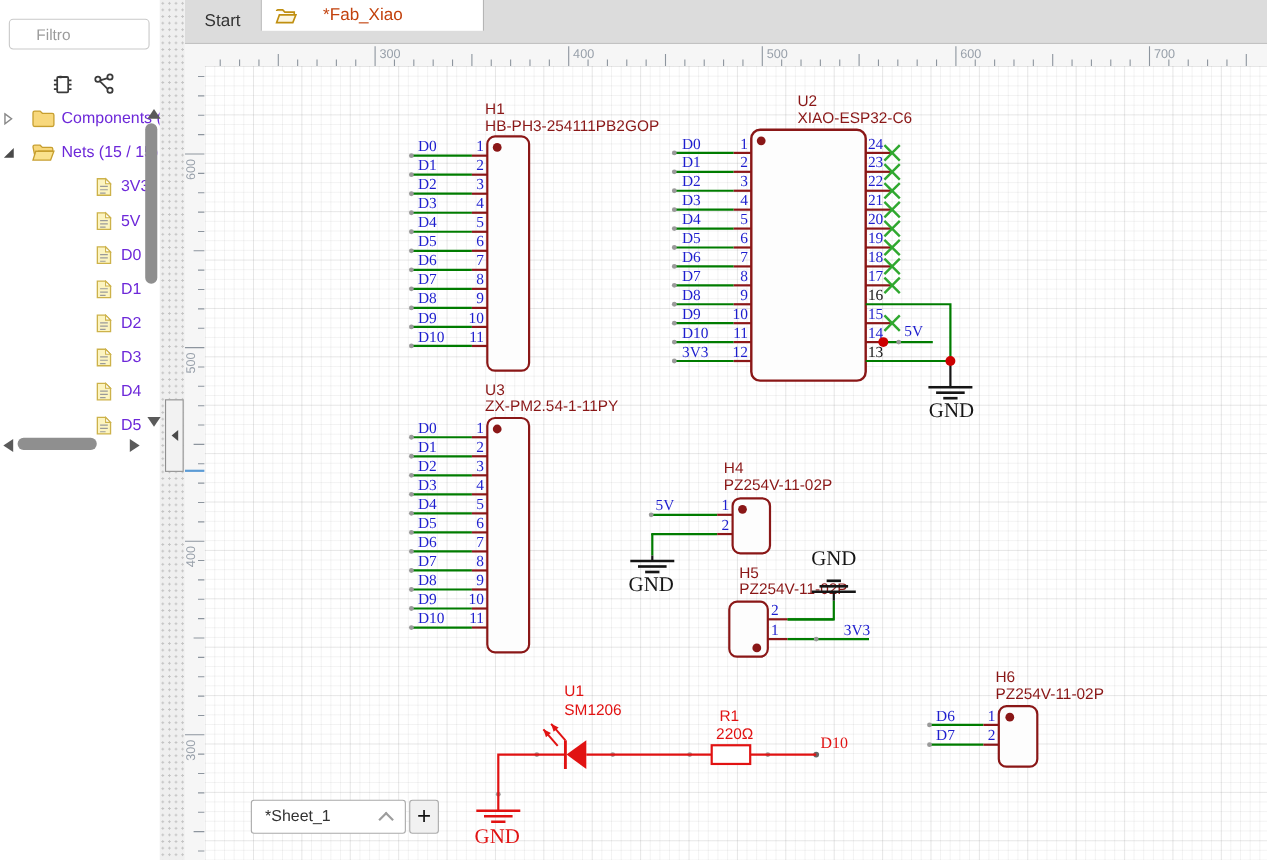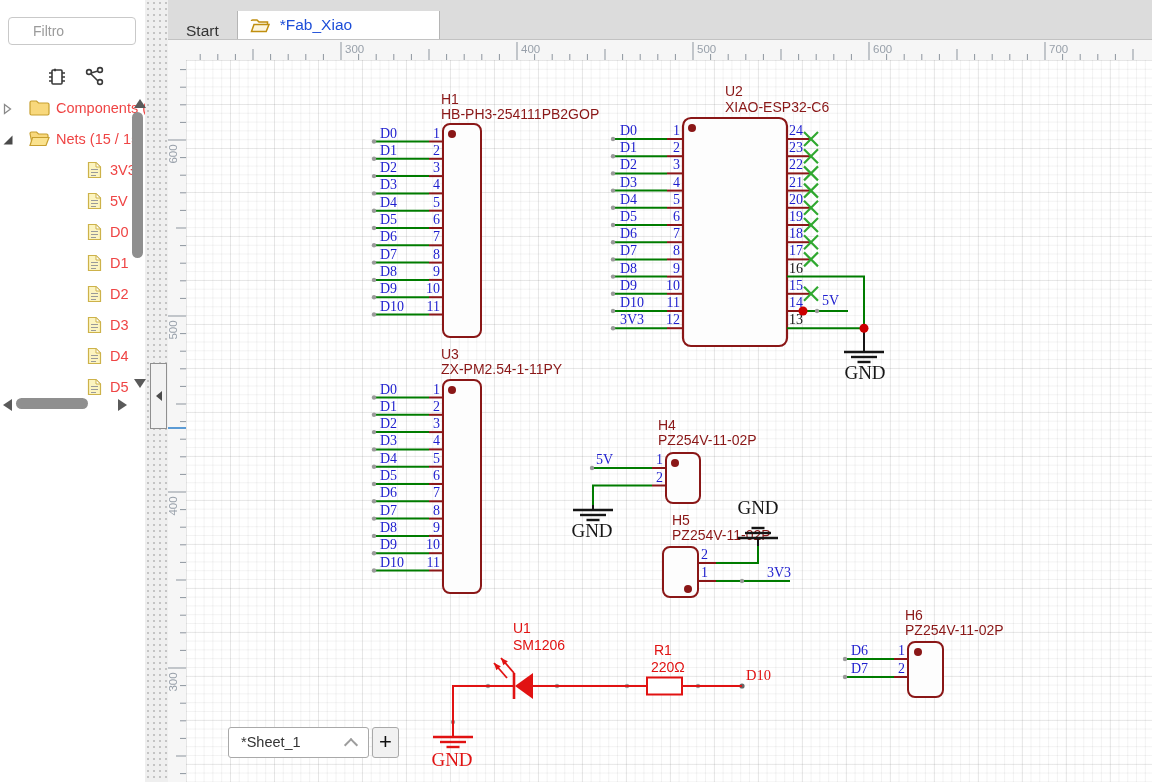--- a/index.html
+++ b/index.html
@@ -9,21 +9,21 @@
   
   .sidebar{position:absolute;left:0;top:0;width:145px;height:782px;background:#fff;z-index:30;}
   .filter-wrap{position:absolute;left:8px;top:17px;width:130px;}
   .filter-wrap input{width:128px;height:28px;border:1px solid #c9c9c9;border-radius:4px;
     padding:0 24px;font-size:14px;color:#444;outline:none;box-sizing:border-box;
     font-family:"Liberation Sans", sans-serif;}
   .filter-wrap input::placeholder{color:#9b9b9b;}
   .icon-row{position:absolute;left:0;top:64px;width:145px;height:28px;}
   .icon-row .tbicon{position:absolute;top:2px;width:22px;height:22px;cursor:pointer;}
   .tree{position:absolute;left:0;top:92px;width:145px;}
-  .trow{position:relative;height:31px;display:flex;align-items:center;font-size:14.5px;color:#ef4444;
+  .trow{position:relative;height:31px;display:flex;align-items:center;font-size:14.5px;color:#6d28d9;
     white-space:nowrap;overflow:hidden;cursor:default;}
   .trow .arrow{position:absolute;left:2px;width:12px;height:12px;}
   .trow .ficon{position:absolute;left:29px;width:21px;height:17px;}
   .trow .flabel{position:absolute;left:56px;}
   .nrow .dicon{position:absolute;left:87px;width:15px;height:18px;}
   .nrow .nlabel{position:absolute;left:110px;}
   
   .vsb-up{position:absolute;left:134px;top:99px;width:0;height:0;
     border-left:6px solid transparent;border-right:6px solid transparent;border-bottom:9px solid #5a5a5a;z-index:31;}
   .vsb-thumb{position:absolute;left:132px;top:112px;width:11px;height:146px;background:#8f8f8f;border-radius:6px;z-index:31;}
@@ -40,23 +40,23 @@
     background-image:radial-gradient(#c4c4c4 1px, transparent 1.2px);background-size:6px 6px;}
   .collapse-handle{position:absolute;left:5px;top:363px;width:15px;height:64px;background:#f2f2f2;
     border:1px solid #8f8f8f;display:flex;align-items:center;justify-content:center;cursor:pointer;}
   .collapse-handle .tri{width:0;height:0;border-top:5px solid transparent;border-bottom:5px solid transparent;
     border-right:6px solid #4a4a4a;}
 
   
   .main{position:absolute;left:168px;top:0;width:984px;height:782px;}
   .tabbar{position:absolute;left:0;top:0;width:984px;height:40px;background:#dcdcdc;
     border-bottom:1px solid #c2c2c2;display:flex;z-index:20;box-sizing:border-box;}
-  .tab{height:28px;line-height:40px;font-size:15.5px;color:#333;padding:0 18px;cursor:pointer;margin-top:11px;}
+  .tab{height:28px;line-height:40px;font-size:15.5px;color:#333;padding:0 18px;cursor:pointer;}
   .tab.active{background:#fff;border-left:1px solid #b5b5b5;border-right:1px solid #b5b5b5;
-    width:203px;box-sizing:border-box;display:flex;align-items:center;gap:10px;padding:0 12px;color:#1d4ed8;}
+    width:203px;box-sizing:border-box;display:flex;align-items:center;gap:24px;padding:0 12px;color:#c2410c;}
 
   .ruler-h{position:absolute;left:0;top:40px;width:984px;height:20px;background:#f6f6f6;z-index:10;}
   .ruler-v{position:absolute;left:0;top:60px;width:18px;height:722px;background:#f6f6f6;z-index:10;}
   .canvas{position:absolute;left:18px;top:60px;width:966px;height:722px;background:#fff;
     background-image:
       linear-gradient(to right, rgba(120,120,120,.10) 1px, transparent 1px),
       linear-gradient(to bottom, rgba(120,120,120,.10) 1px, transparent 1px),
       linear-gradient(to right, rgba(120,120,120,.09) 1px, transparent 1px),
       linear-gradient(to bottom, rgba(120,120,120,.09) 1px, transparent 1px);
     background-size:44px 44px, 44px 44px, 8.8px 8.8px, 8.8px 8.8px;}

